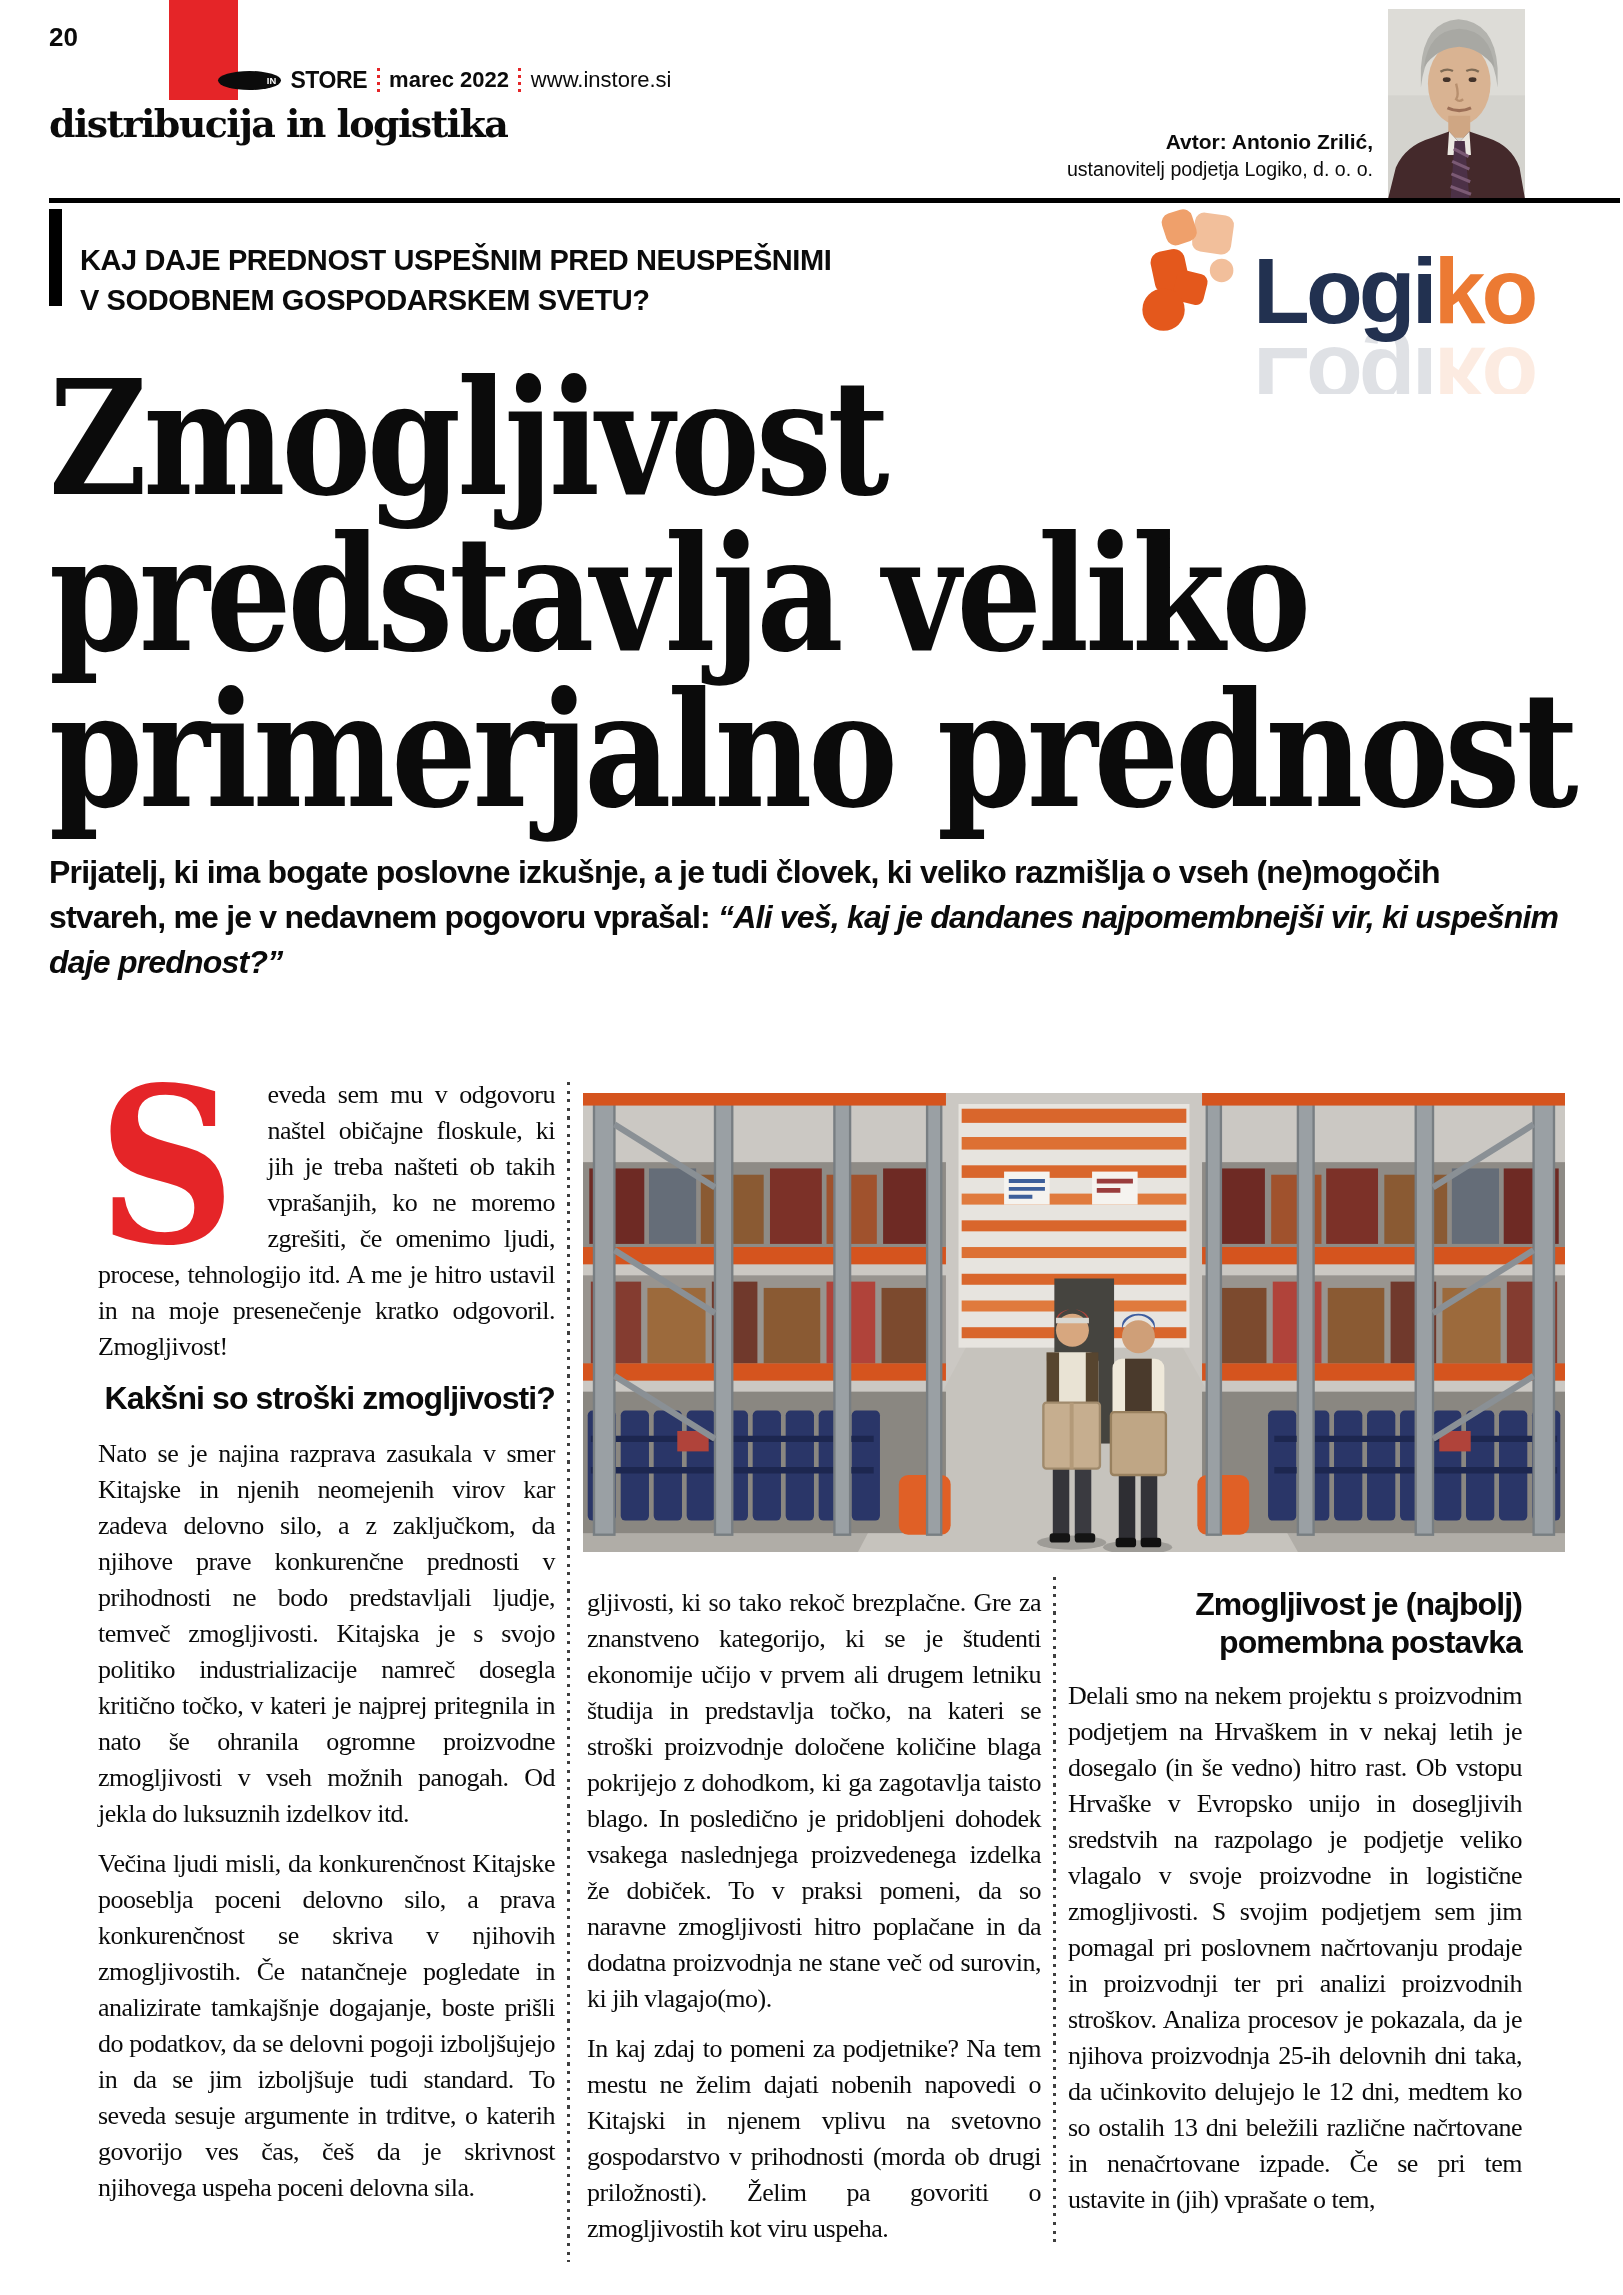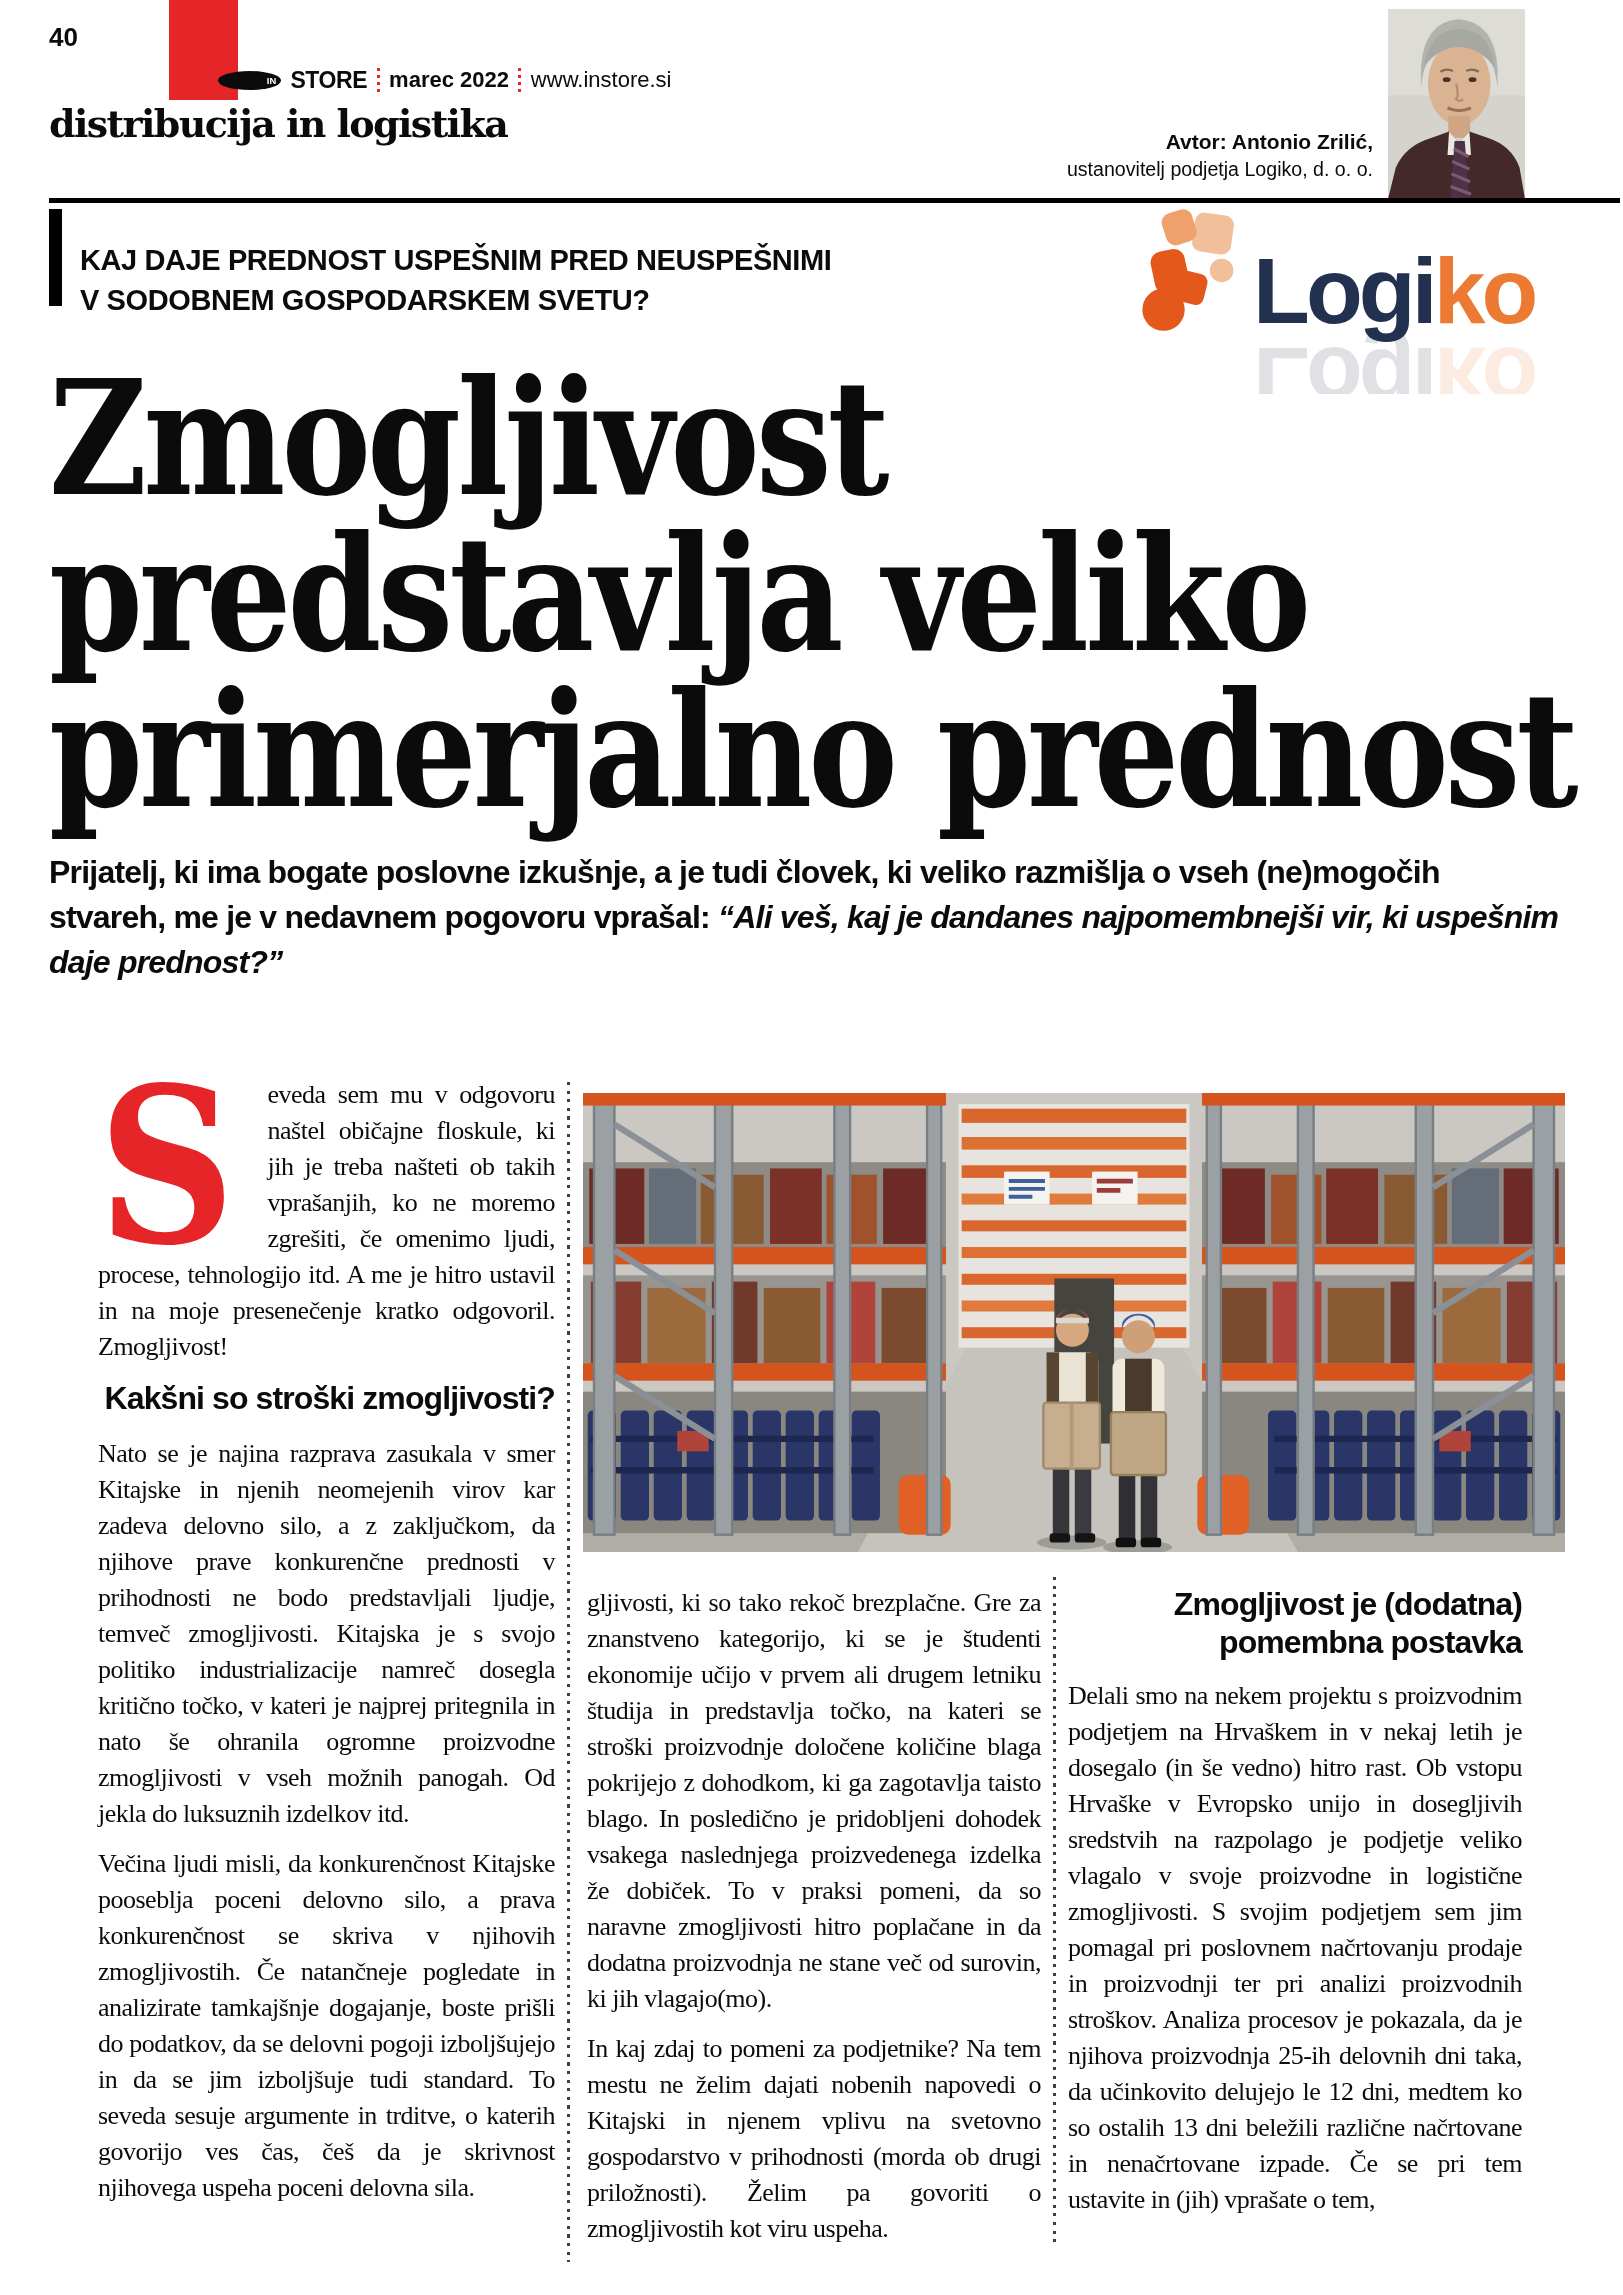--- a/index.html
+++ b/index.html
@@ -60,21 +60,21 @@
   #vrule2{left:1053px;top:1577px;height:671px;}
 
   .photo{left:583px;top:1093px;width:982px;height:459px;}
   svg{display:block;}
 </style>
 </head>
 <body>
 
 <div class="page">
 
-  <div class="abs page-num">40</div>
+  <div class="abs page-num">20</div>
   <div class="abs red-box"></div>
   <div class="abs brand-row">
     <span class="in-circle">IN</span>
     <span class="brand-store">STORE</span>
     <span class="red-dots"></span>
     <span class="brand-date">marec 2022</span>
     <span class="red-dots"></span>
     <span class="brand-site">www.instore.si</span>
   </div>
   <div class="abs section-title">distribucija in logistika</div>
@@ -249,18 +249,18 @@
     <p>Nato se je najina razprava zasukala v smer Kitajske in njenih neomejenih virov kar zadeva delovno silo, a z zaključkom, da njihove prave konkurenčne prednosti v prihodnosti ne bodo predstavljali ljudje, temveč zmogljivosti. Kitajska je s svojo politiko industrializacije namreč dosegla kritično točko, v kateri je najprej pritegnila in nato še ohranila ogromne proizvodne zmogljivosti v vseh možnih panogah. Od jekla do luksuznih izdelkov itd.</p>
     <p>Večina ljudi misli, da konkurenčnost Kitajske pooseblja poceni delovno silo, a prava konkurenčnost se skriva v njihovih zmogljivostih. Če natančneje pogledate in analizirate tamkajšnje dogajanje, boste prišli do podatkov, da se delovni pogoji izboljšujejo in da se jim izboljšuje tudi standard. To seveda sesuje argumente in trditve, o katerih govorijo ves čas, češ da je skrivnost njihovega uspeha poceni delovna sila.</p>
   </div>
 
   <div class="col" id="col2">
     <p>gljivosti, ki so tako rekoč brezplačne. Gre za znanstveno kategorijo, ki se je študenti ekonomije učijo v prvem ali drugem letniku študija in predstavlja točko, na kateri se stroški proizvodnje določene količine blaga pokrijejo z dohodkom, ki ga zagotavlja taisto blago. In posledično je pridobljeni dohodek vsakega naslednjega proizvedenega izdelka že dobiček. To v praksi pomeni, da so naravne zmogljivosti hitro poplačane in da dodatna proizvodnja ne stane več od surovin, ki jih vlagajo(mo).</p>
     <p>In kaj zdaj to pomeni za podjetnike? Na tem mestu ne želim dajati nobenih napovedi o Kitajski in njenem vplivu na svetovno gospodarstvo v prihodnosti (morda ob drugi priložnosti). Želim pa govoriti o zmogljivostih kot viru uspeha.</p>
   </div>
 
   <div class="col" id="col3">
-    <h3 class="subhead">Zmogljivost je (dodatna) pomembna postavka</h3>
+    <h3 class="subhead">Zmogljivost je (najbolj) pomembna postavka</h3>
     <p>Delali smo na nekem projektu s proizvodnim podjetjem na Hrvaškem in v nekaj letih je dosegalo (in še vedno) hitro rast. Ob vstopu Hrvaške v Evropsko unijo in dosegljivih sredstvih na razpolago je podjetje veliko vlagalo v svoje proizvodne in logistične zmogljivosti. S svojim podjetjem sem jim pomagal pri poslovnem načrtovanju prodaje in proizvodnji ter pri analizi proizvodnih stroškov. Analiza procesov je pokazala, da je njihova proizvodnja 25-ih delovnih dni taka, da učinkovito delujejo le 12 dni, medtem ko so ostalih 13 dni beležili različne načrtovane in nenačrtovane izpade. Če se pri tem ustavite in (jih) vprašate o tem,</p>
   </div>
 
 </div>
 
 
 </body></html>

